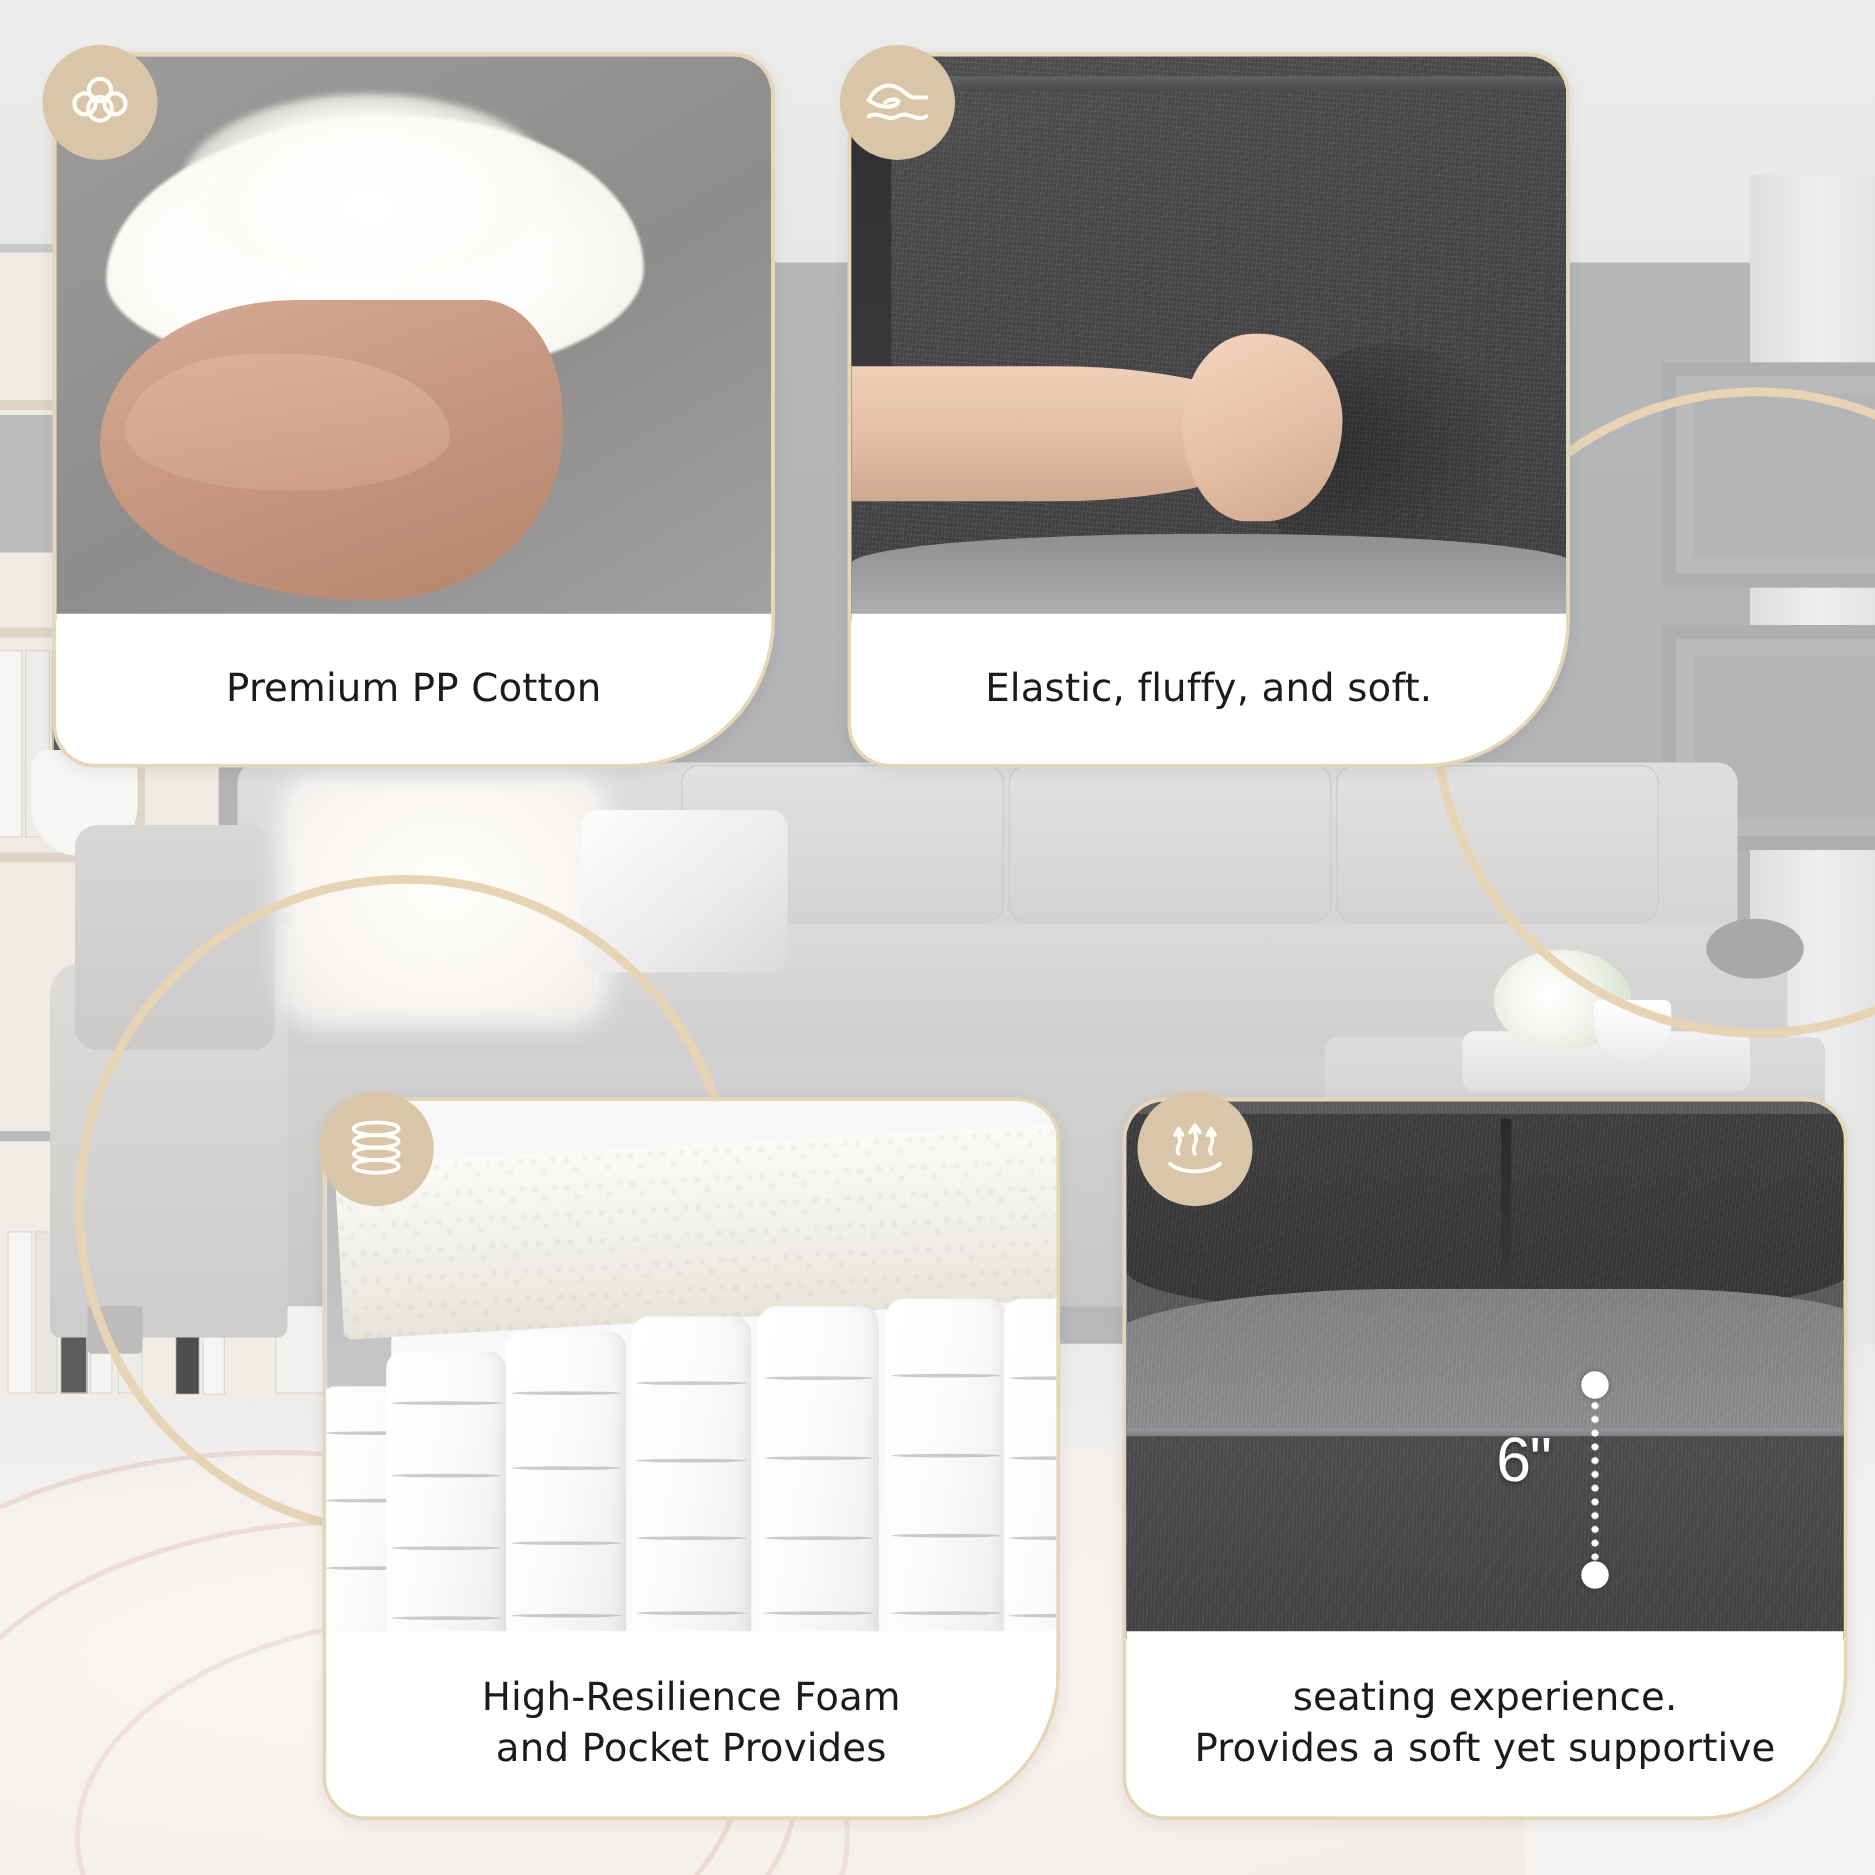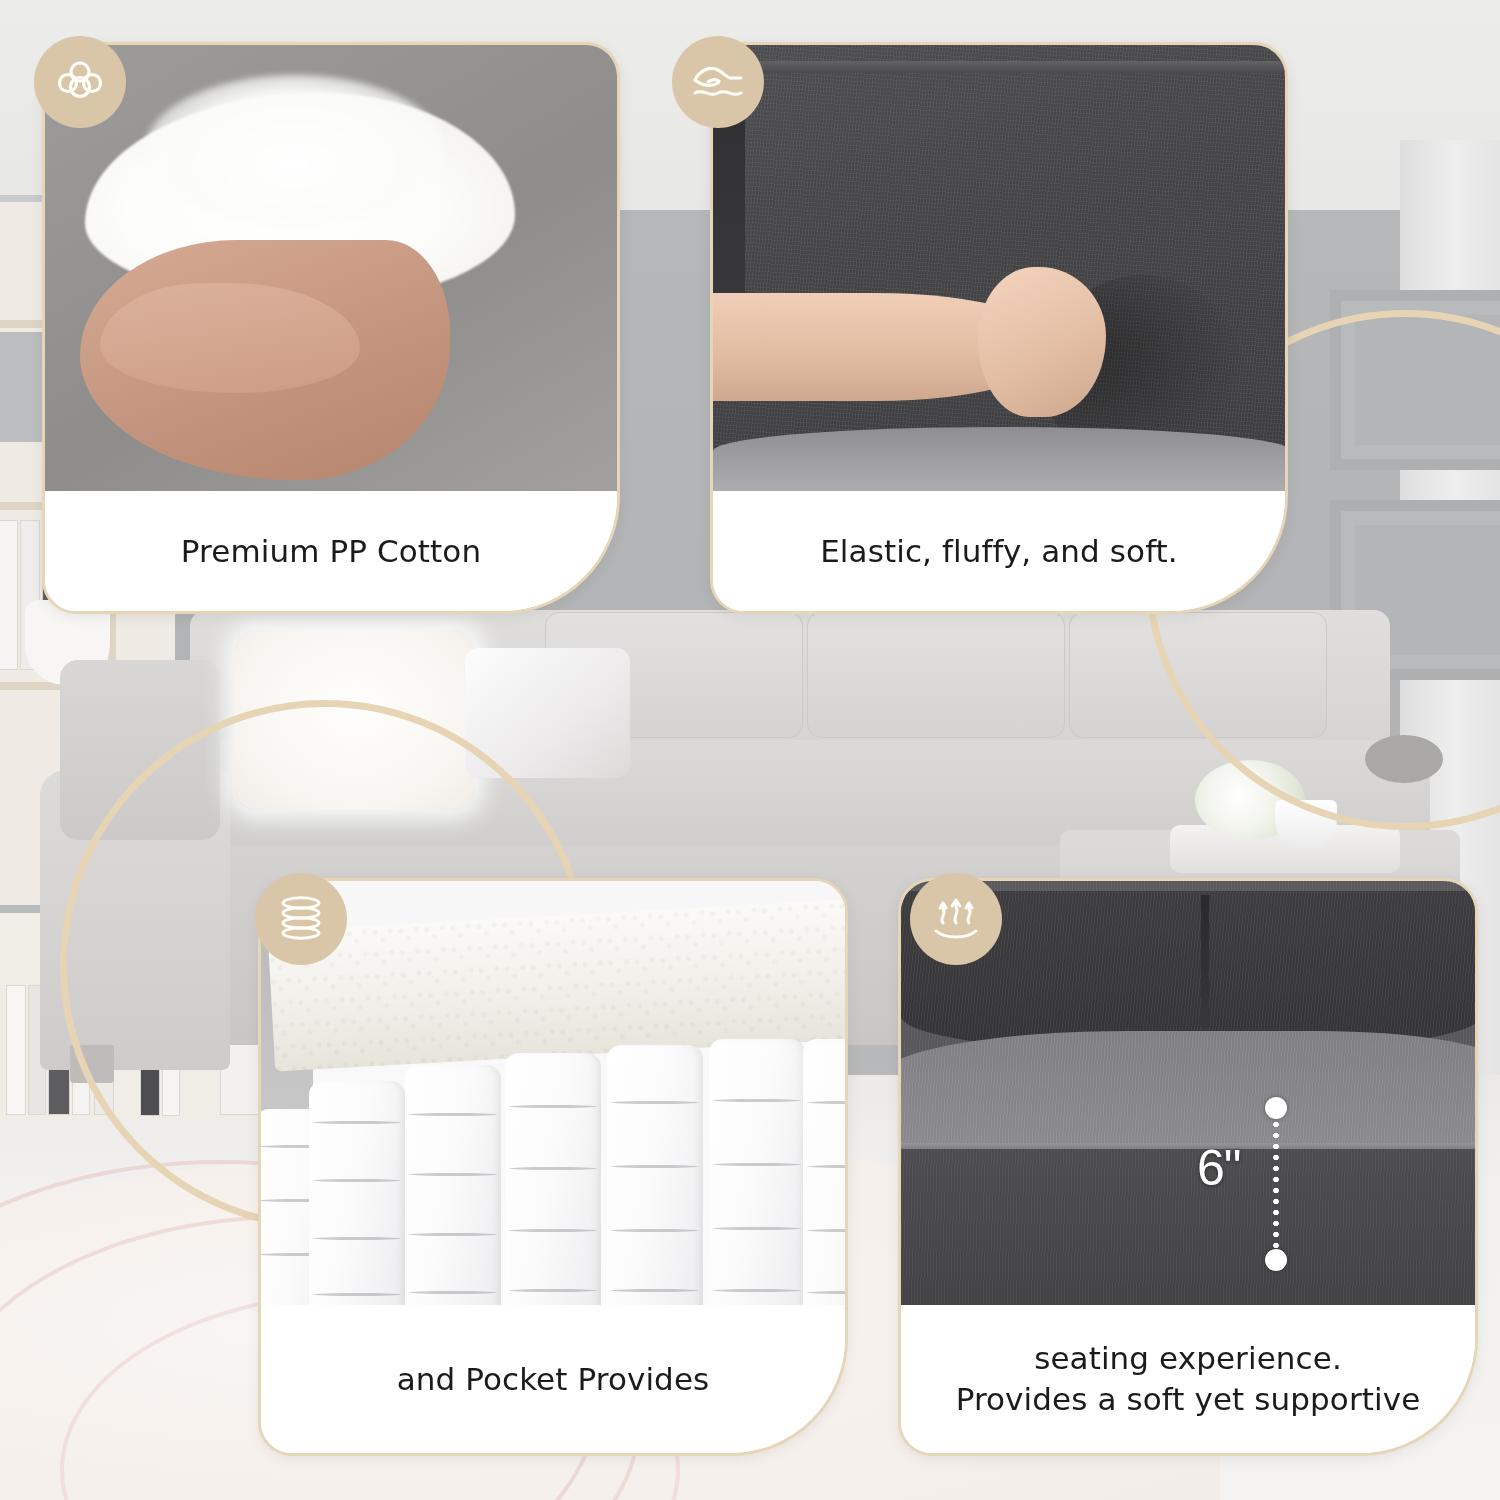--- a/index.html
+++ b/index.html
@@ -181,21 +181,21 @@
     letter-spacing:0.1px;
     padding:0 18px;
   }
 
   
   .card-tl { left:42px; top:42px; width:578px; height:572px;
              border-radius:34px 34px 118px 34px; }
   .card-tl .card-photo { height:452px; }
   .card-tl .card-caption { height:120px; }
 
-  .card-tr { left:710px; top:42px; width:578px; height:572px;
+  .card-tr { left:678px; top:42px; width:578px; height:572px;
              border-radius:34px 34px 118px 34px; }
   .card-tr .card-photo { height:452px; }
   .card-tr .card-caption { height:120px; }
 
   .card-bl { left:258px; top:878px; width:590px; height:578px;
              border-radius:34px 34px 118px 34px; }
   .card-bl .card-photo { height:430px; }
   .card-bl .card-caption { height:148px; }
 
   .card-br { left:898px; top:878px; width:580px; height:578px;
@@ -545,20 +545,21 @@
         <div class="spring-col" style="left:548px; top:0px; height:290px;">
           <div class="spring-ring" style="top:62px;"></div>
           <div class="spring-ring" style="top:126px;"></div>
           <div class="spring-ring" style="top:190px;"></div>
           <div class="spring-ring" style="top:252px;"></div>
         </div>
       </div>
     </div>
     <div class="card-caption">
       <div>
+        <div>High-Resilience Foam</div>
         <div>and Pocket Provides</div>
       </div>
     </div>
   </div>
   <div class="badge badge-3">
     <svg width="54" height="54" viewBox="0 0 54 54" fill="none" stroke="#fffdf8" stroke-width="3" stroke-linecap="round">
       <ellipse cx="27" cy="11" rx="18" ry="5.2"></ellipse>
       <ellipse cx="27" cy="21" rx="18" ry="5.2"></ellipse>
       <ellipse cx="27" cy="31" rx="18" ry="5.2"></ellipse>
       <ellipse cx="27" cy="41" rx="18" ry="5.2"></ellipse>

